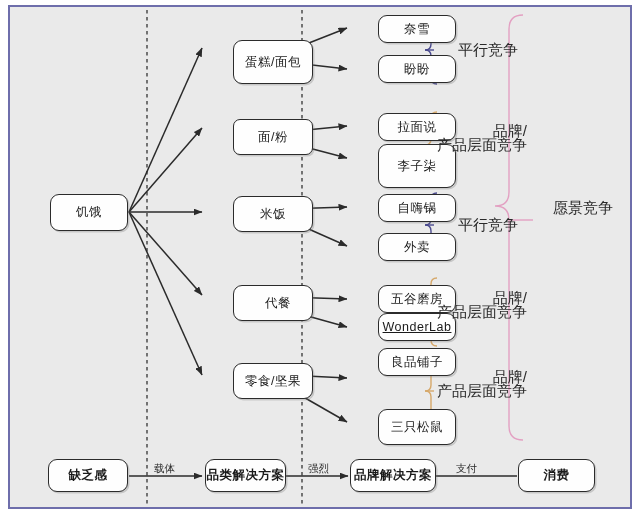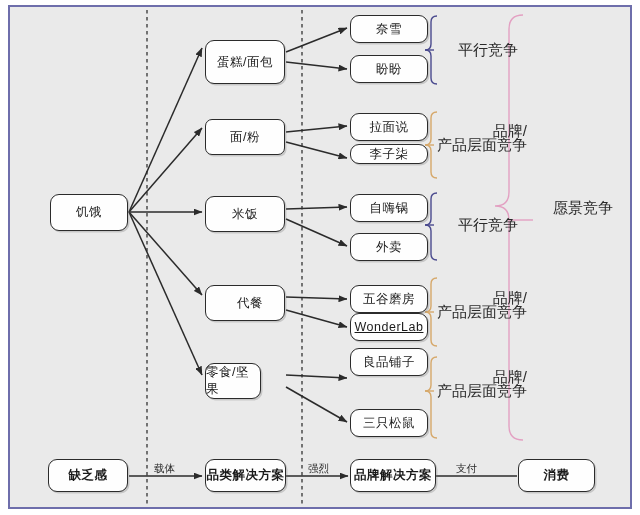--- a/index.html
+++ b/index.html
@@ -7,21 +7,21 @@
        font-family:"Liberation Sans","DejaVu Sans",sans-serif;}
   #canvas{position:relative;width:640px;height:515px;background:#ffffff;}
   #frame{position:absolute;left:8px;top:5px;width:624px;height:504px;
          background:#eaeaea;border:2px solid #6e6eab;box-sizing:border-box;}
   svg#diagram{position:absolute;left:0;top:0;width:640px;height:515px;}
   .nodebox{position:absolute;background:#fefefe;border:1.6px solid #2b2b2b;
            border-radius:9px;box-sizing:border-box;
            display:flex;align-items:center;justify-content:center;
            color:#1a1a1a;letter-spacing:.5px;
            box-shadow:1.5px 1.5px 0 rgba(120,120,120,.30);}
-  .cat,.brand{font-size:12.5px;}
+  .cat,.brand{font-size:12.5px;margin-left:28px;}
   .root{font-size:12.5px;}
   .flowbox{font-size:12.5px;font-weight:bold;}
   .edgelabel{position:absolute;font-size:10.5px;color:#2a2a2a;white-space:nowrap;}
   .bracketlabel{position:absolute;font-size:15px;color:#2a2a2a;
                 text-align:right;line-height:14px;white-space:pre-line;}
 </style>
 </head>
 <body>
 
 <div id="canvas">
@@ -95,32 +95,32 @@
       <line x1="429" y1="476" x2="517" y2="476"></line>
     </g>
   </svg>
 
   <div class="nodebox root" style="left:50px;top:194px;width:78px;height:37px;">饥饿</div>
 
   <div class="nodebox cat" style="left:205px;top:40px;width:80px;height:44px;">蛋糕/面包</div>
   <div class="nodebox cat" style="left:205px;top:119px;width:80px;height:36px;border-radius:7px;">面/粉</div>
   <div class="nodebox cat" style="left:205px;top:196px;width:80px;height:36px;">米饭</div>
   <div class="nodebox cat" style="left:205px;top:285px;width:80px;height:36px;padding-left:10px;">代餐</div>
-  <div class="nodebox cat" style="left:205px;top:363px;width:56px;height:36px;">零食/坚果</div>
+  <div class="nodebox cat" style="left:205px;top:363px;width:80px;height:36px;">零食/坚果</div>
 
   <div class="nodebox brand" style="left:350px;top:15px;width:78px;height:28px;">奈雪</div>
   <div class="nodebox brand" style="left:350px;top:55px;width:78px;height:28px;">盼盼</div>
   <div class="nodebox brand" style="left:350px;top:113px;width:78px;height:28px;">拉面说</div>
-  <div class="nodebox brand" style="left:350px;top:144px;width:78px;height:20px;">李子柒</div>
+  <div class="nodebox brand" style="left:350px;top:144px;width:78px;height:44px;">李子柒</div>
   <div class="nodebox brand" style="left:350px;top:194px;width:78px;height:28px;">自嗨锅</div>
   <div class="nodebox brand" style="left:350px;top:233px;width:78px;height:28px;">外卖</div>
   <div class="nodebox brand" style="left:350px;top:285px;width:78px;height:28px;">五谷磨房</div>
   <div class="nodebox brand" style="left:350px;top:313px;width:78px;height:28px;text-decoration:underline;">WonderLab</div>
   <div class="nodebox brand" style="left:350px;top:348px;width:78px;height:28px;">良品铺子</div>
-  <div class="nodebox brand" style="left:350px;top:409px;width:78px;height:28px;">三只松鼠</div>
+  <div class="nodebox brand" style="left:350px;top:409px;width:78px;height:36px;">三只松鼠</div>
 
   <div class="bracketlabel" style="left:443px;top:43px;width:75px;">平行竞争</div>
   <div class="bracketlabel" style="left:437px;top:124px;width:90px;">品牌/
 产品层面竞争</div>
   <div class="bracketlabel" style="left:443px;top:218px;width:75px;">平行竞争</div>
   <div class="bracketlabel" style="left:437px;top:291px;width:90px;">品牌/
 产品层面竞争</div>
   <div class="bracketlabel" style="left:437px;top:370px;width:90px;">品牌/
 产品层面竞争</div>
 

